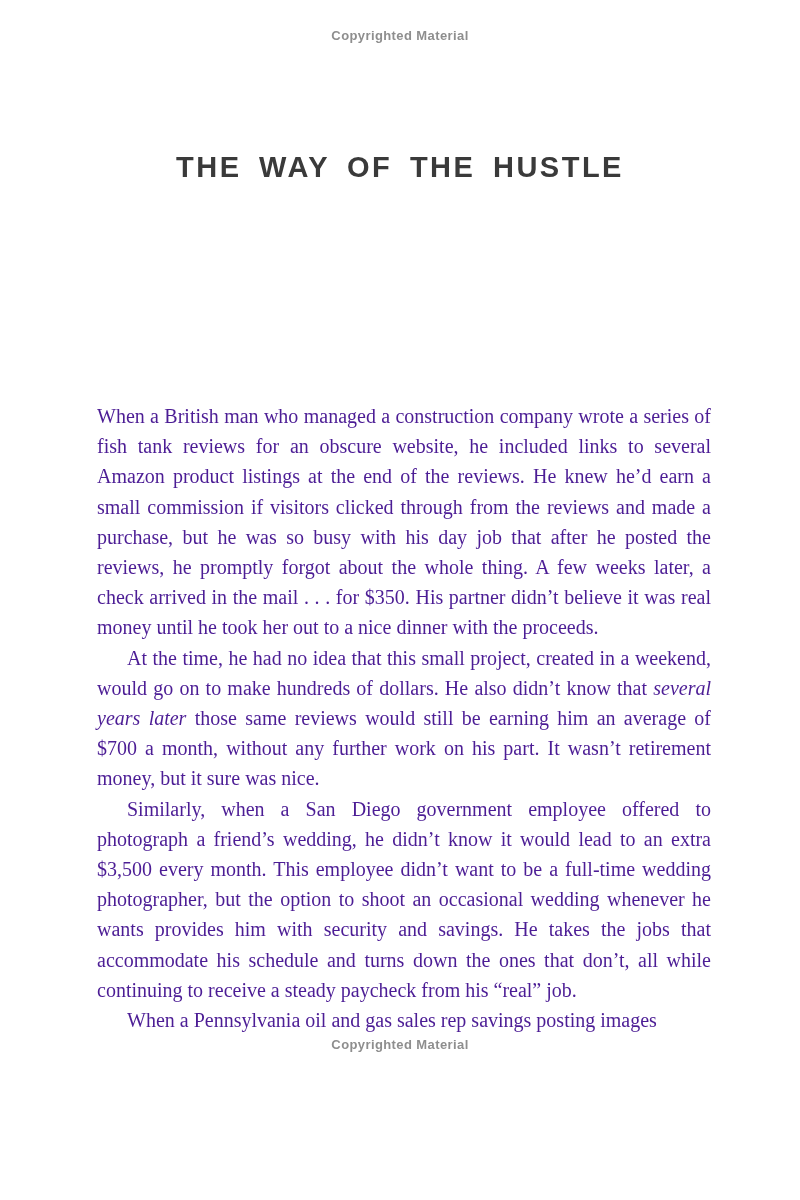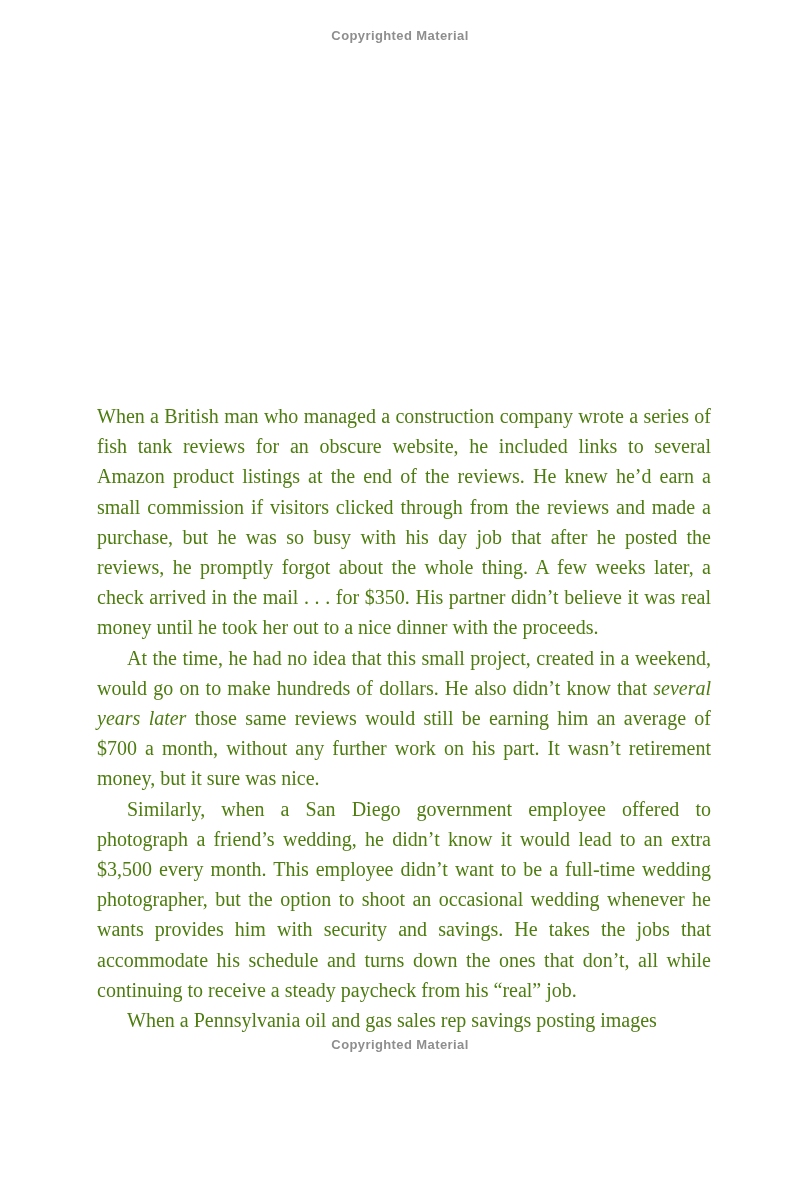--- a/index.html
+++ b/index.html
@@ -39,34 +39,35 @@
     letter-spacing: 2.5px;
     word-spacing: 7px;
   }
   .body-text {
     position: absolute;
     top: 401px;
     left: 97px;
     width: 614px;
     font-size: 20px;
     line-height: 30.2px;
-    color: #4d7c0f;
+    color: #4c1d95;
     text-align: justify;
   }
   .para { margin: 0; }
   .para.indent { text-indent: 30px; font-family: Liberation Serif, serif; }
   .para em { font-style: italic; }
 </style>
 </head>
 <body>
 
 <div class="page">
 
   <div class="notice notice-top">Copyrighted Material</div>
 
+  <h1 class="chapter-title">THE WAY OF THE HUSTLE</h1>
 
   <div class="body-text">
       <p class="para"><span>When a British man who managed a construction company wrote a series of fish tank reviews for an obscure website, he included links to several Amazon product listings at the end of the reviews. He knew he’d earn a small commission if visitors clicked through from the reviews and made a purchase, but he was so busy with his day job that after he posted the reviews, he promptly forgot about the whole thing. A few weeks later, a check arrived in the mail . . . for $350. His partner didn’t believe it was real money until he took her out to a nice dinner with the proceeds.</span></p>
       <p class="para indent"><span>At the time, he had no idea that this small project, created in a weekend, would go on to make hundreds of dollars. He also didn’t know that </span><em>several years later</em><span> those same reviews would still be earning him an average of $700 a month, without any further work on his part. It wasn’t retirement money, but it sure was nice.</span></p>
       <p class="para indent"><span>Similarly, when a San Diego government employee offered to photograph a friend’s wedding, he didn’t know it would lead to an extra $3,500 every month. This employee didn’t want to be a full-time wedding photographer, but the option to shoot an occasional wedding whenever he wants provides him with security and savings. He takes the jobs that accommodate his schedule and turns down the ones that don’t, all while continuing to receive a steady paycheck from his “real” job.</span></p>
       <p class="para indent"><span>When a Pennsylvania oil and gas sales rep savings posting images</span></p>
     </div>
 
   <div class="notice notice-bottom">Copyrighted Material</div>
 

